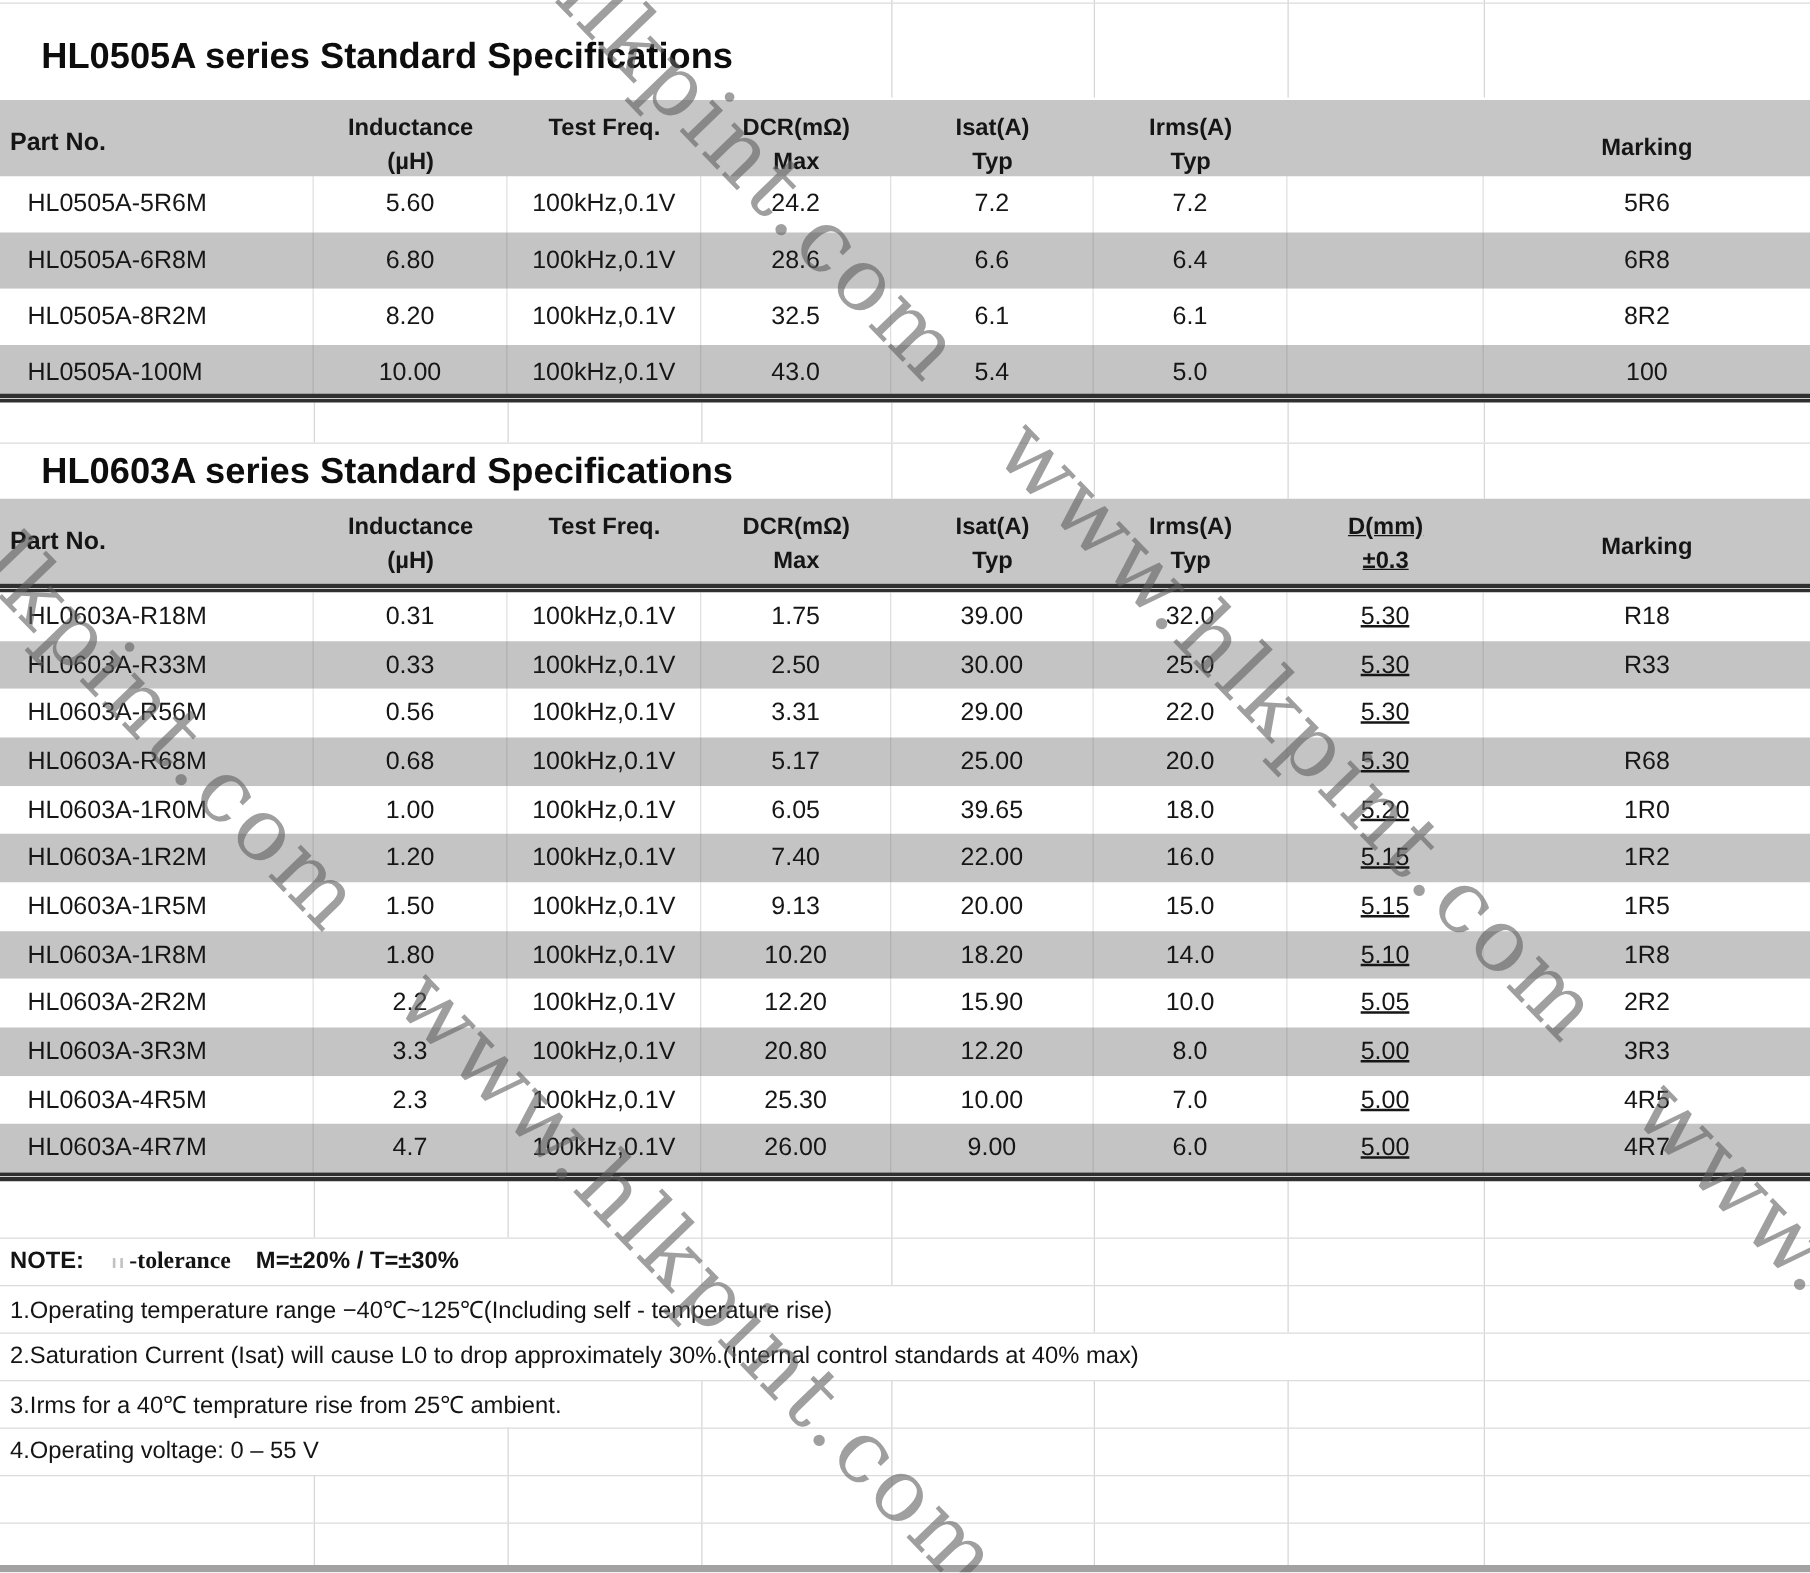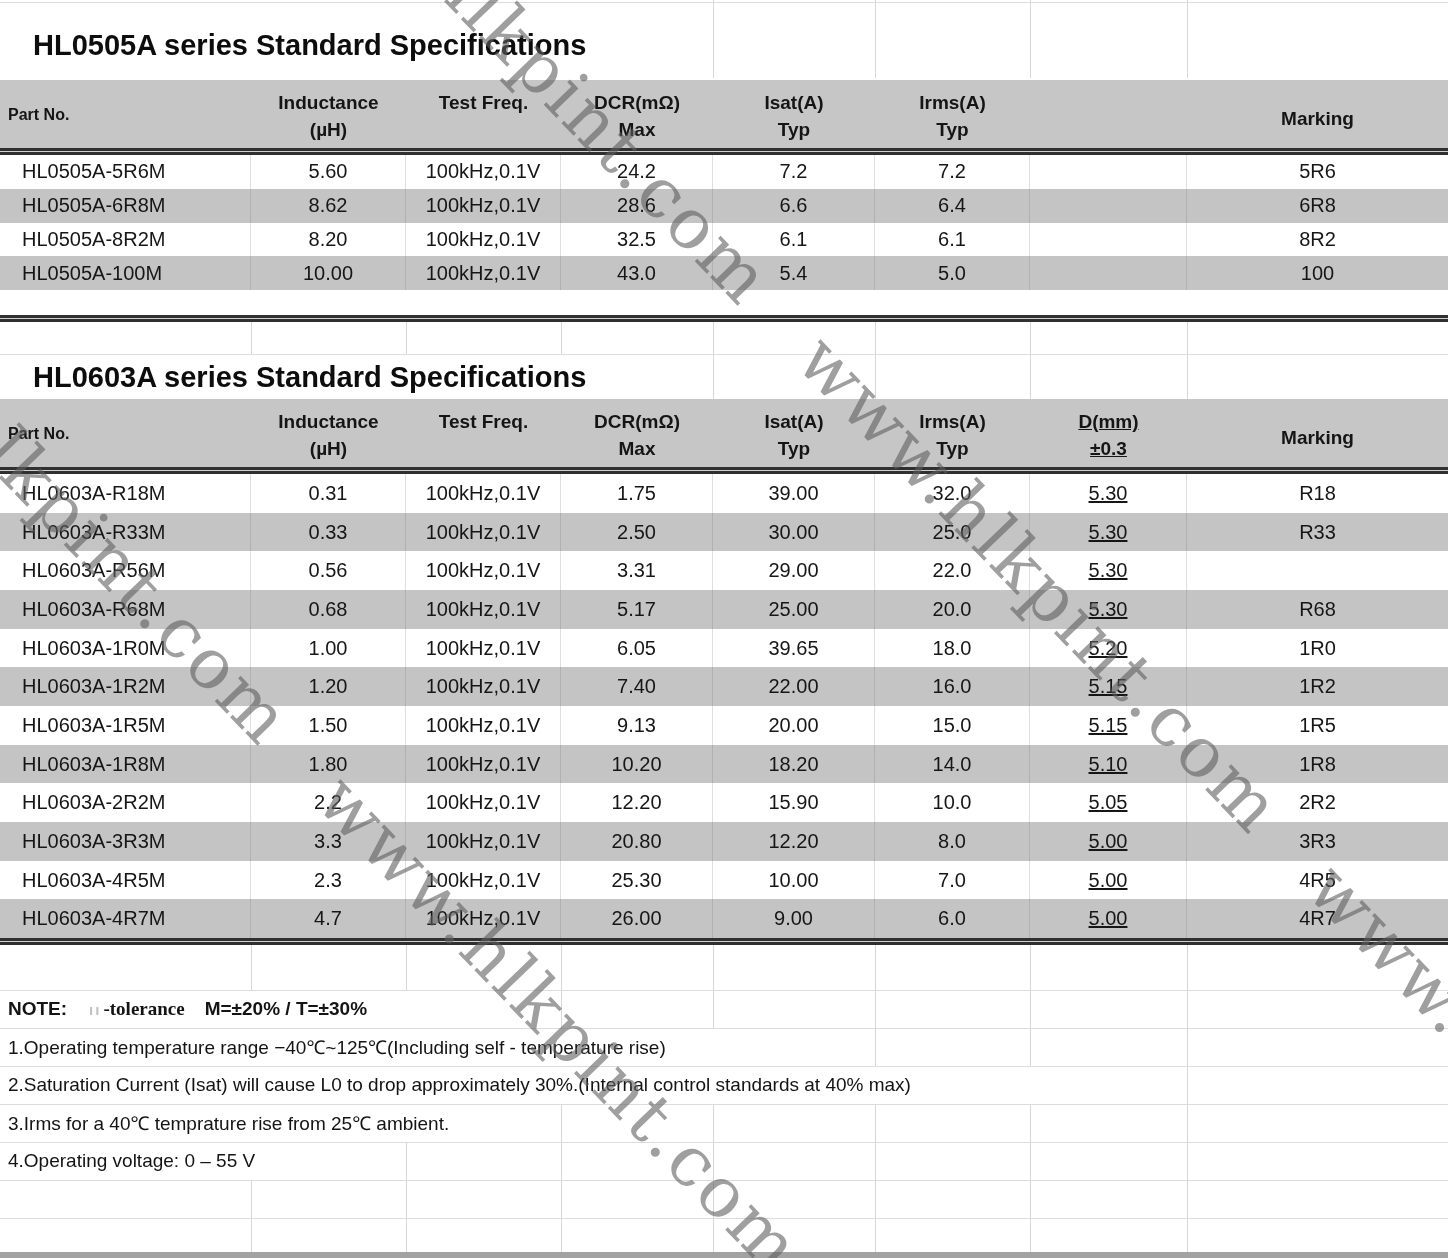--- a/index.html
+++ b/index.html
@@ -8,21 +8,21 @@
   
   .vline{position:absolute;width:1px;background:#d6d6d6;z-index:1;}
   .hline{position:absolute;left:0;width:1448px;height:1px;background:#dcdcdc;z-index:1;}
   
   .abs{position:absolute;left:0;width:1448px;z-index:2;}
   .title-row{display:flex;align-items:center;padding-left:33px;font-weight:bold;
              font-size:29px;letter-spacing:0px;color:#0d0d0d;background:transparent;}
   .headband{background:#c6c6c6;display:flex;}
   .hcell{display:flex;flex-direction:column;align-items:center;padding-top:9px;
          line-height:27px;font-weight:bold;font-size:19px;color:#151515;box-sizing:border-box;}
-  .hcell.part{align-items:flex-start;justify-content:center;padding:0 0 0 8px;font-size:16px;}
+  .hcell.part{align-items:flex-start;justify-content:center;padding:0 0 0 8px;font-size:20px;}
   .dline{position:absolute;left:0;width:1448px;height:7px;z-index:2;
          background:linear-gradient(to bottom,#303030 0 3px,#cfcfcf 3px 4px,#303030 4px 7px);}
   .tbody{display:flex;flex-direction:column;}
   .trow{display:flex;flex:1;align-items:stretch;background:#fff;}
   .trow.gray{background:#c4c4c4;}
   .cell{display:flex;align-items:center;justify-content:center;font-size:20px;color:#161616;
         box-sizing:border-box;border-right:1px solid rgba(110,110,110,0.22);}
   .cell.c7{border-right:none;}
   .cell.part{justify-content:flex-start;padding-left:22px;}
   .c0{width:251px;} .c1{width:155px;} .c2{width:155px;} .c3{width:152px;}
@@ -132,34 +132,34 @@
       <span>Irms(A)</span>
       <span>Typ</span>
     </div>
     <div class="hcell c6"></div>
     <div class="hcell c7">
       <span>Marking</span>
     </div>
   </div>
   <div class="dline" style="top:148px;"></div>
 
-  <div id="tbody0" class="abs tbody" style="top:155px;height:135px;">
+  <div id="tbody0" class="abs tbody" style="top:141px;height:180px;">
       <div class="trow">
         <div class="cell c0 part">HL0505A-5R6M</div>
         <div class="cell c1">5.60</div>
         <div class="cell c2">100kHz,0.1V</div>
         <div class="cell c3">24.2</div>
         <div class="cell c4">7.2</div>
         <div class="cell c5">7.2</div>
         <div class="cell c6"></div>
         <div class="cell c7">5R6</div>
       </div>
       <div class="trow gray">
         <div class="cell c0 part">HL0505A-6R8M</div>
-        <div class="cell c1">8.62</div>
+        <div class="cell c1">6.80</div>
         <div class="cell c2">100kHz,0.1V</div>
         <div class="cell c3">28.6</div>
         <div class="cell c4">6.6</div>
         <div class="cell c5">6.4</div>
         <div class="cell c6"></div>
         <div class="cell c7">6R8</div>
       </div>
       <div class="trow">
         <div class="cell c0 part">HL0505A-8R2M</div>
         <div class="cell c1">8.20</div>

